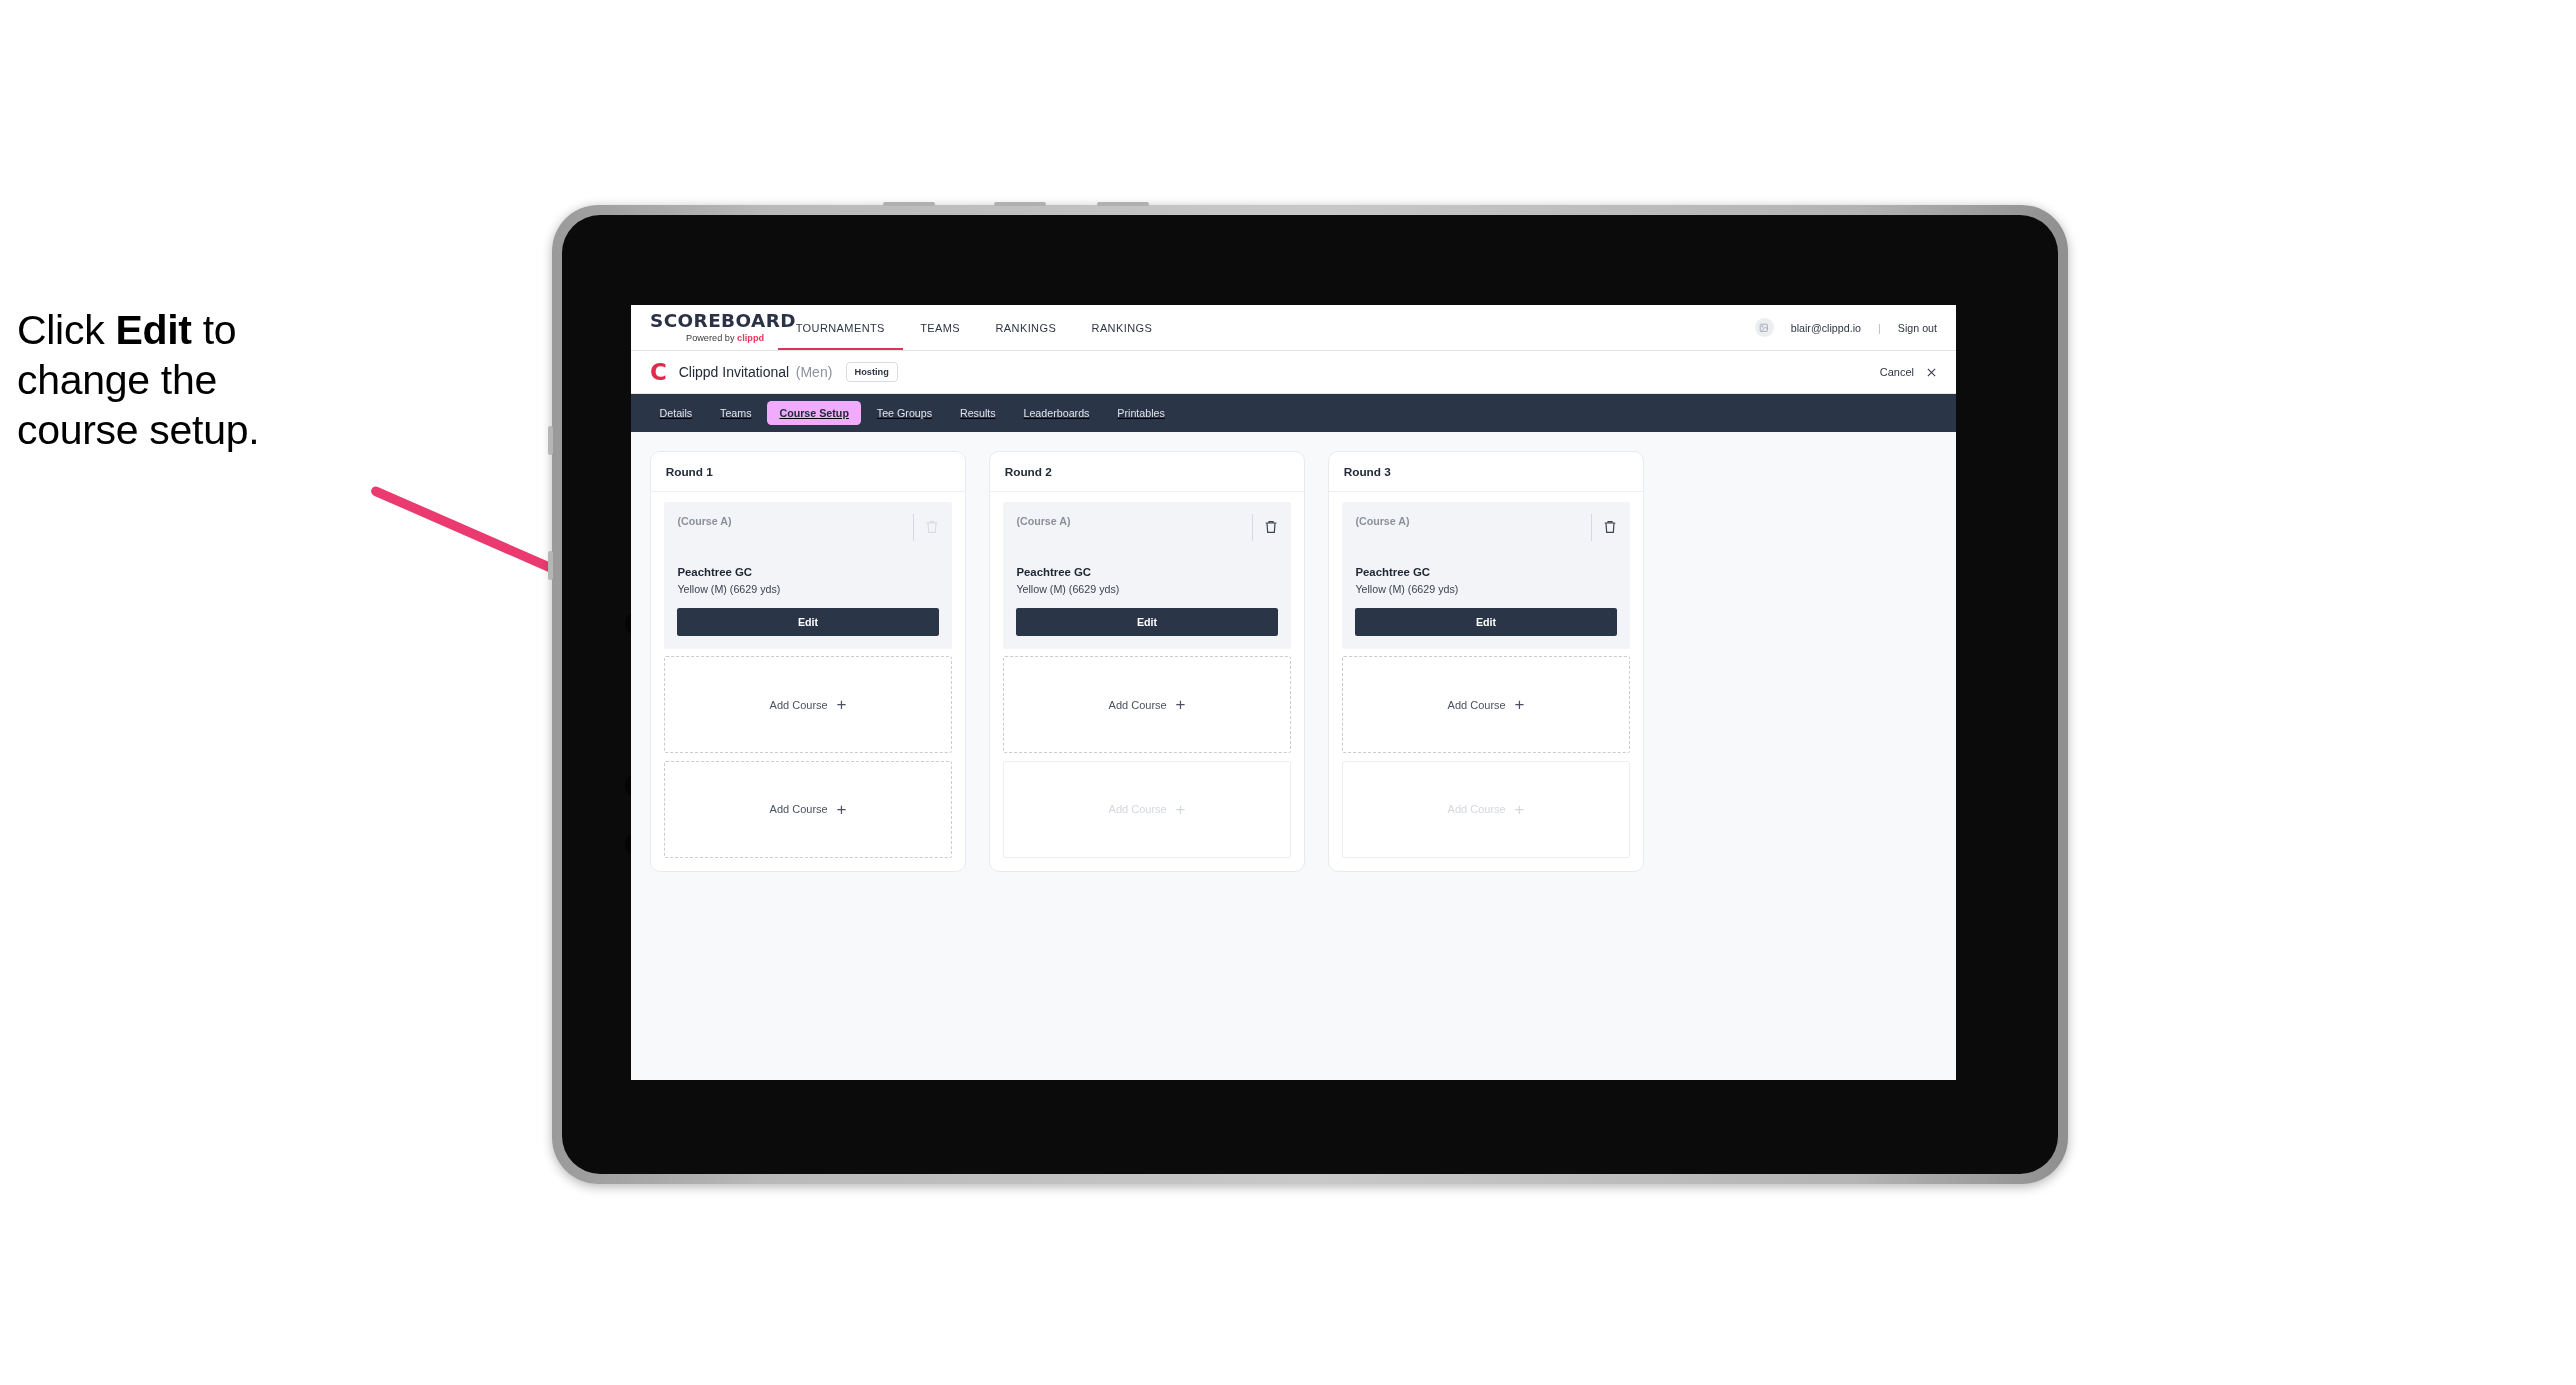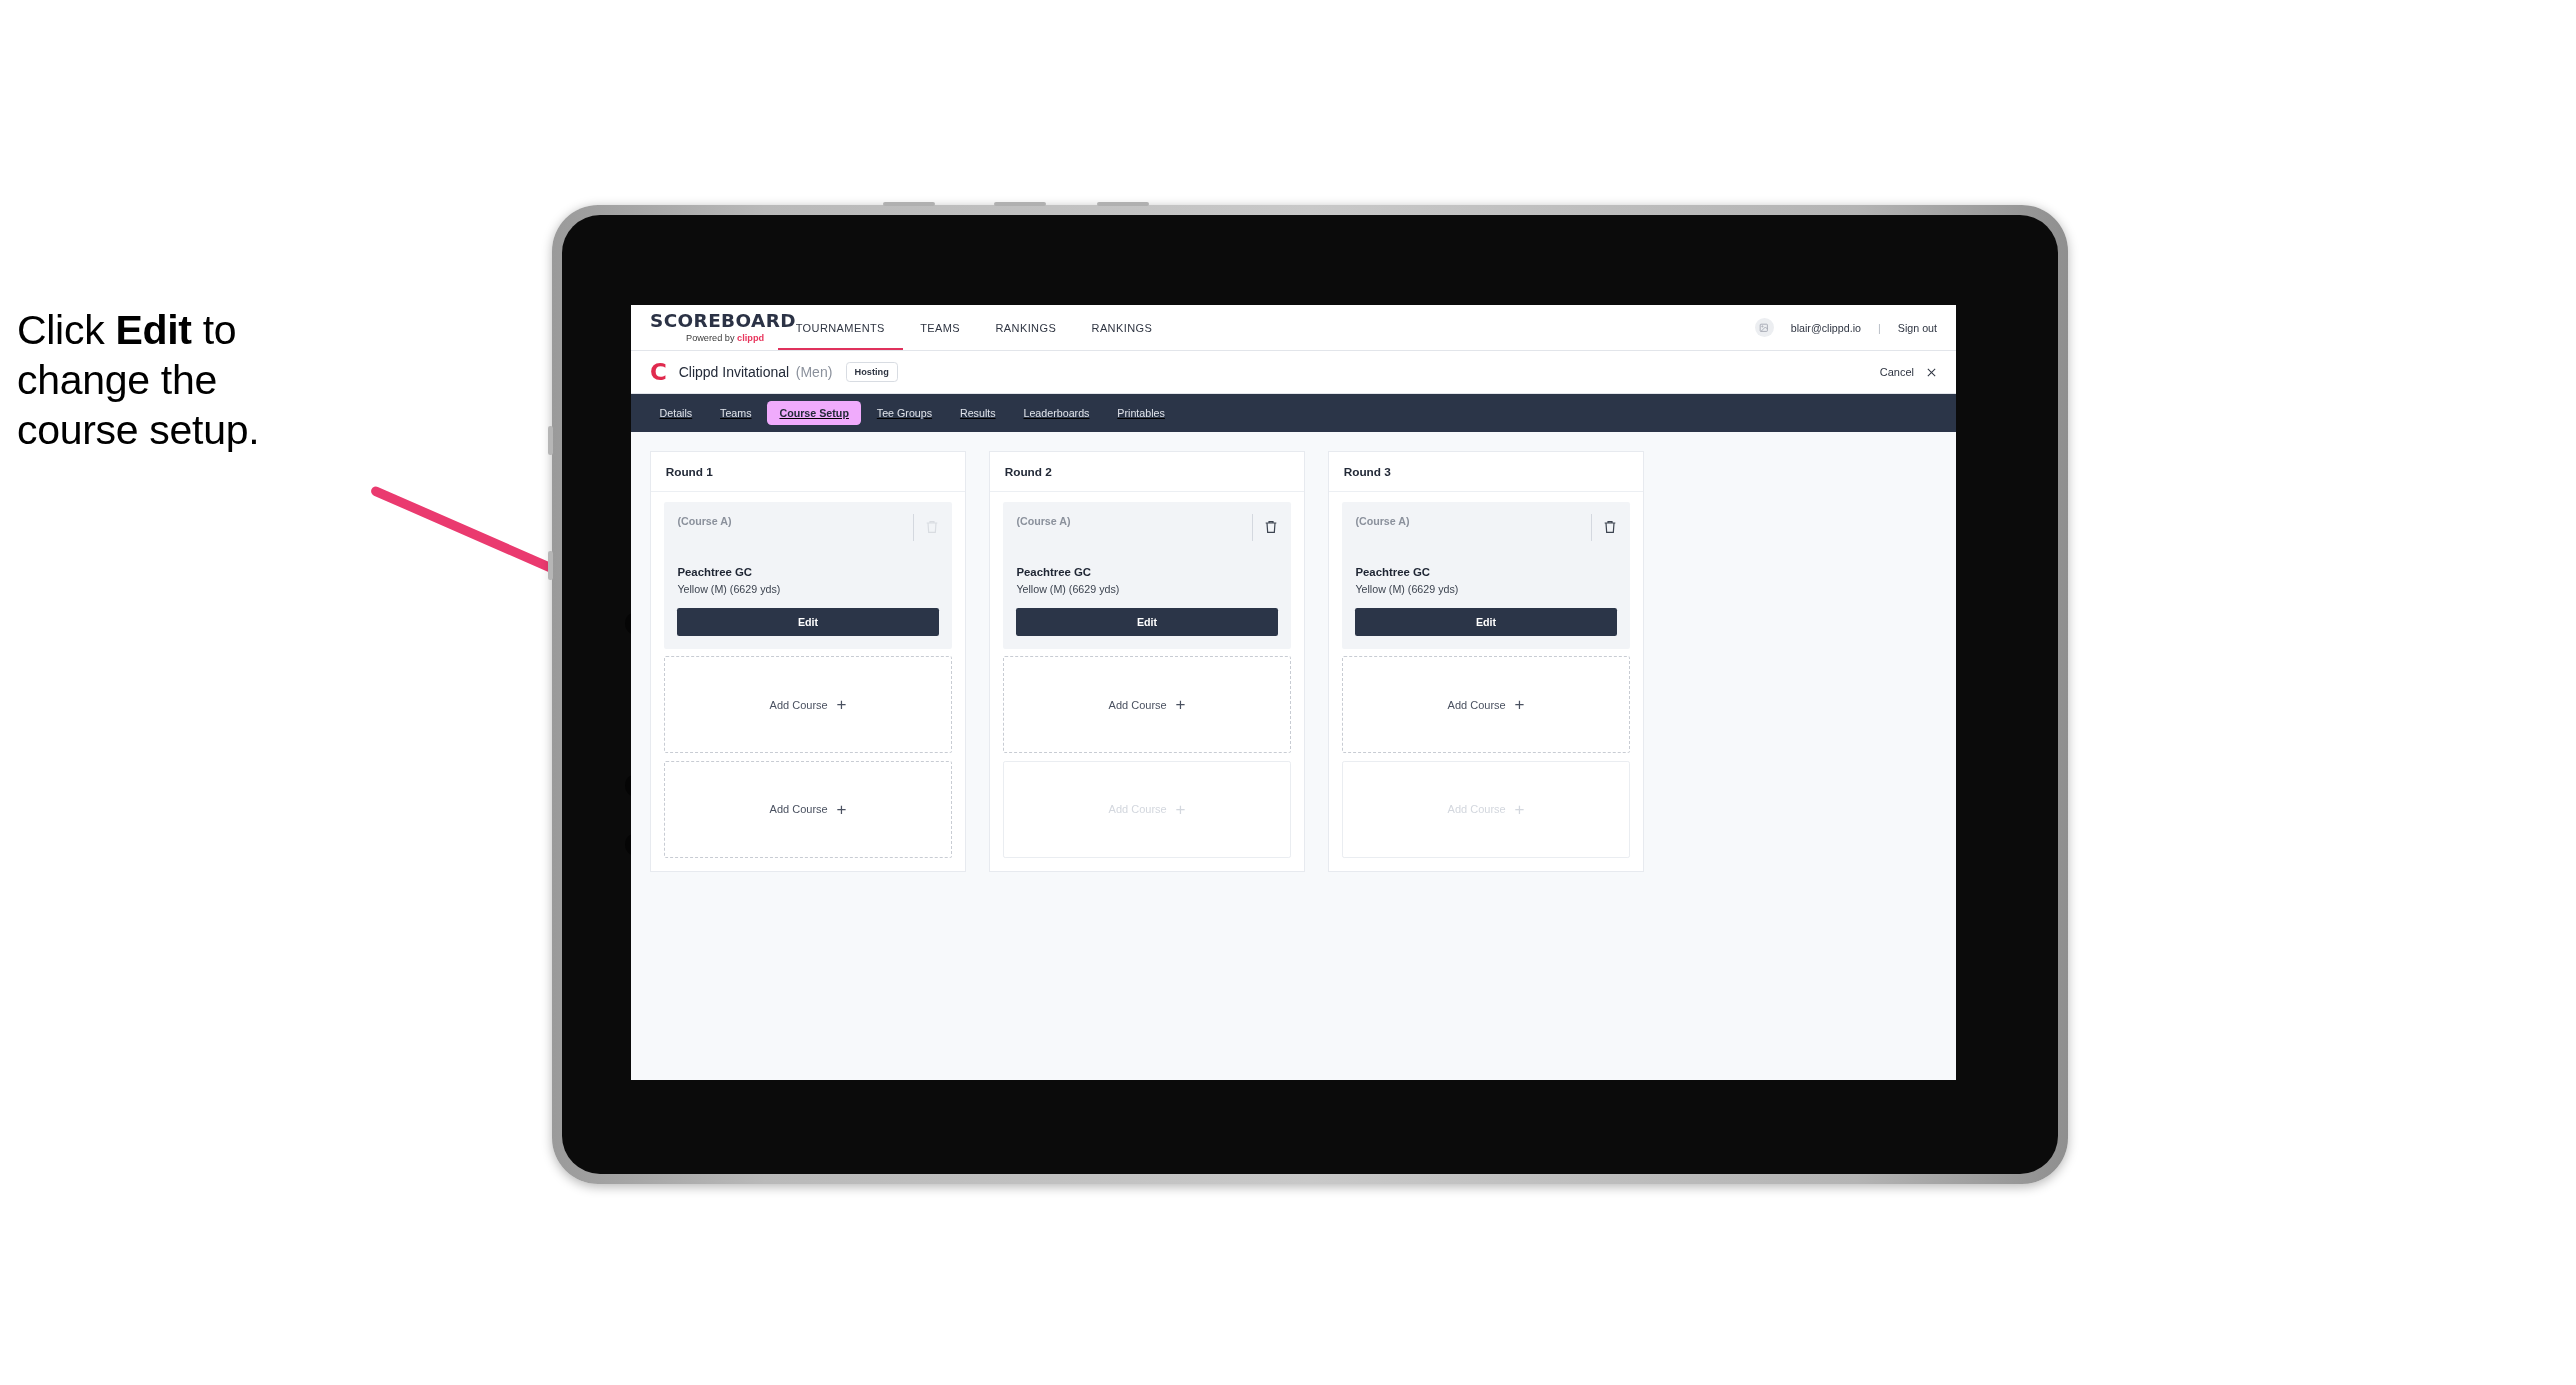--- a/index.html
+++ b/index.html
@@ -143,21 +143,21 @@
   .subtab {
     font-size: 10.7px; color: #dfe3ea; padding: 5.9px 12.5px;
     border-radius: 4.4px; cursor: pointer; white-space: nowrap;
   }
   .subtab.active { background: #f0abfc; color: #232a38; font-weight: 600; }
 
   
   .columns { display: flex; gap: 23px; padding: 19px 19px 0 19px; align-items: flex-start; }
   .round-col {
     width: 316px; background: #ffffff;
-    border: 0.7px solid #e7eaef; border-radius: 0;
+    border: 0.7px solid #e7eaef; border-radius: 10px;
   }
   .round-head {
     padding: 12.5px 14.7px; font-size: 11.8px; color: #232a38; font-weight: 600;
     border-bottom: 0.7px solid #eceff3;
   }
   .round-body { padding: 10.3px 13.2px 13.2px 13.2px; }
 
   .course-card {
     background: #f2f4f7; border-radius: 2.2px;
     padding: 11.8px 13.2px 13.2px 13.2px; position: relative;

